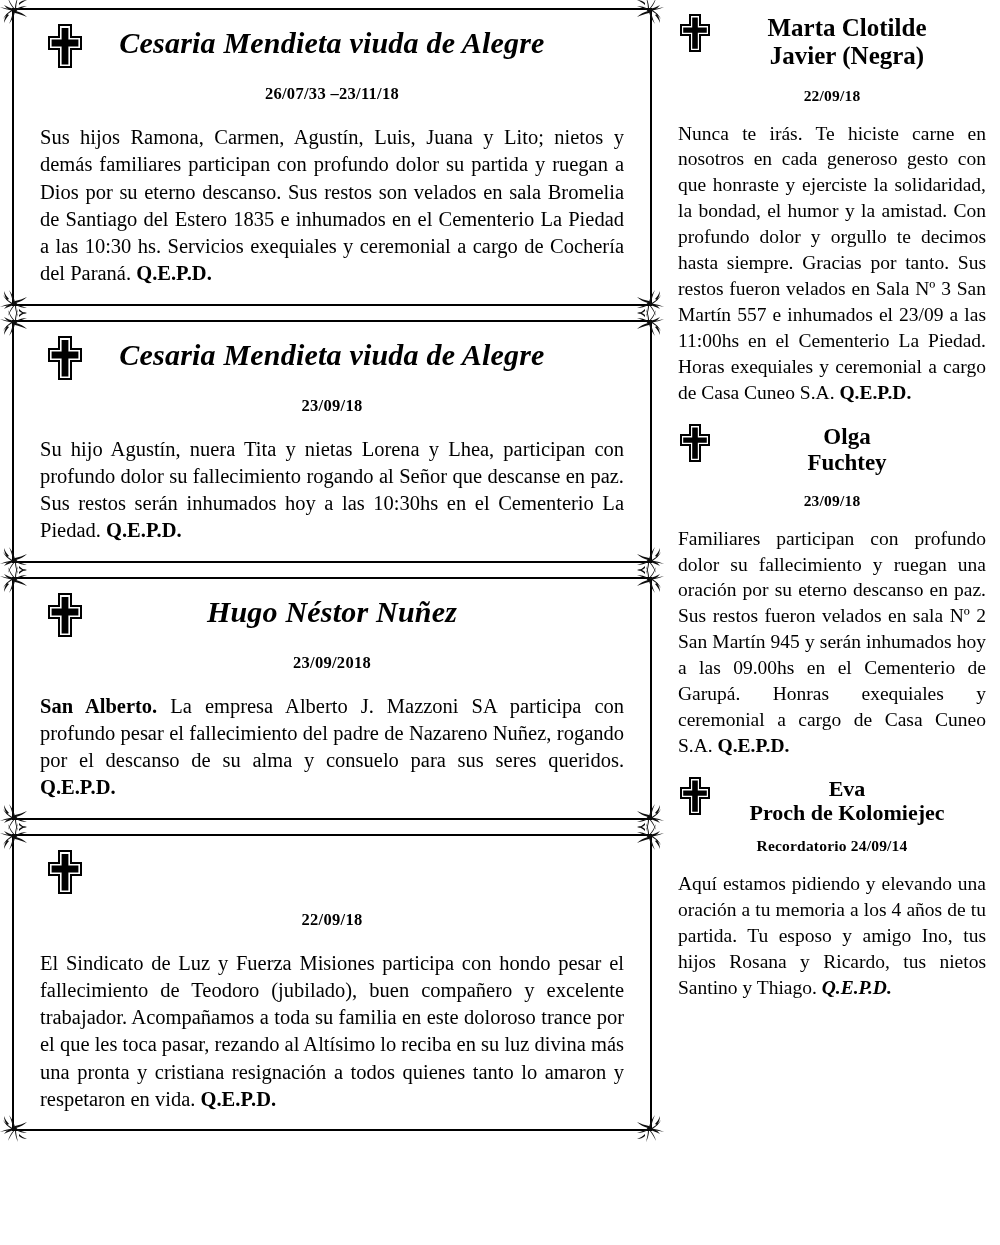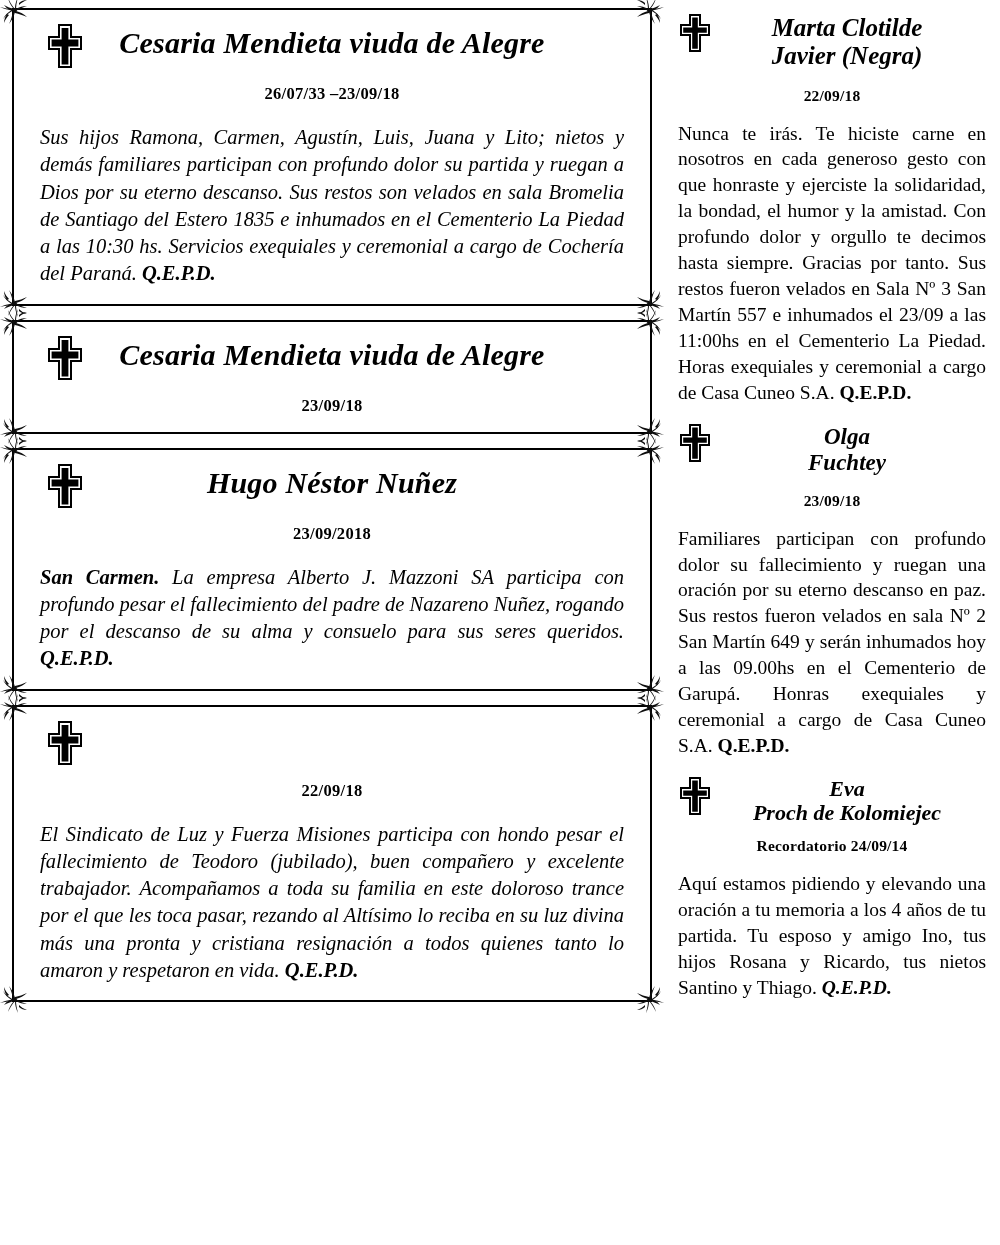--- a/index.html
+++ b/index.html
@@ -84,21 +84,20 @@
     letter-spacing: 0.3px;
     margin-top: 14px;
   }
   .body {
     margin-top: 20px;
     font-size: 20.5px;
     line-height: 1.33;
     text-align: justify;
     text-justify: inter-word;
     hyphens: auto;
-    font-style: italic;
   }
   .body b { font-weight: bold; }
 
   
   .col-right {
     width: 338px;
     flex: 0 0 338px;
     padding: 14px 14px 0 16px;
     box-sizing: border-box;
   }
@@ -113,21 +112,20 @@
     position: absolute;
     left: 2px;
     top: 0;
     width: 30px;
     height: 38px;
   }
   .r-cross svg { display: block; }
 
   .r-name {
     text-align: center;
-    font-style: italic;
     font-weight: bold;
     font-size: 25px;
     line-height: 1.13;
     padding-left: 30px;
   }
   .r-name.small { font-size: 23px; text-align: center; }
   .r-name.tiny  { font-size: 22px; line-height: 1.1; }
 
   .r-dateline {
     text-align: center;
@@ -207,21 +205,21 @@
 
       <div class="hdr">
         <span class="cross">
           <svg viewBox="0 0 34 44" width="34" height="44">
             <path d="M11 1 H23 V13 H33 V25 H23 V43 H11 V25 H1 V13 H11 Z" fill="#ffffff" stroke="#000000" stroke-width="2"></path>
             <path d="M13.6 4 H20.4 V15.6 H30.4 V22.4 H20.4 V40.4 H13.6 V22.4 H3.6 V15.6 H13.6 Z" fill="#000000"></path>
           </svg>
         </span>
         <div class="name">Cesaria Mendieta viuda de Alegre</div>
       </div>
-      <div class="dateline">26/07/33 –23/09/18</div>
+      <div class="dateline">26/07/33 –23/11/18</div>
       <div class="body"><span>Sus hijos Ramona, Carmen, Agustín, Luis, Juana y Lito; nietos y demás familiares participan con profundo dolor su partida y ruegan a Dios por su eterno descanso. Sus restos son velados en sala Bromelia de Santiago del Estero 1835 e inhumados en el Cementerio La Piedad a las 10:30 hs. Servicios exequiales y ceremonial a cargo de Cochería del Paraná. </span><b>Q.E.P.D.</b></div>
     </div>
 
     <div class="notice-box">
       <span class="orn tl">
         <svg viewBox="0 0 34 34">
             <g fill="#0d0d0d">
           <path d="M17 17 C13 16 9 14 6 10 C9 12 13 13 16 14 C13 11 11 7 10 3 C12 7 14 11 17 14 C17 10 18 6 20 2 C19 6 18 10 18 14 C21 12 25 11 29 11 C25 12 21 14 18 16 C22 17 26 19 29 22 C25 20 21 19 17 18 Z"></path>
           <path d="M16 15 C12 17 8 20 5 24 C7 20 10 17 14 15 C10 15 6 14 2 12 C6 13 11 14 15 14 Z"></path>
           <path d="M17 17 C16 21 14 25 11 29 C13 25 14 21 15 17 Z"></path>
@@ -271,20 +269,21 @@
       <div class="hdr">
         <span class="cross">
           <svg viewBox="0 0 34 44" width="34" height="44">
             <path d="M11 1 H23 V13 H33 V25 H23 V43 H11 V25 H1 V13 H11 Z" fill="#ffffff" stroke="#000000" stroke-width="2"></path>
             <path d="M13.6 4 H20.4 V15.6 H30.4 V22.4 H20.4 V40.4 H13.6 V22.4 H3.6 V15.6 H13.6 Z" fill="#000000"></path>
           </svg>
         </span>
         <div class="name">Cesaria Mendieta viuda de Alegre</div>
       </div>
       <div class="dateline">23/09/18</div>
+      <div class="body"><span>Su hijo Agustín, nuera Tita y nietas Lorena y Lhea, participan con profundo dolor su fallecimiento rogando al Señor que descanse en paz. Sus restos serán inhumados hoy a las 10:30hs en el Cementerio La Piedad. </span><b>Q.E.P.D.</b></div>
     </div>
 
     <div class="notice-box">
       <span class="orn tl">
         <svg viewBox="0 0 34 34">
             <g fill="#0d0d0d">
           <path d="M17 17 C13 16 9 14 6 10 C9 12 13 13 16 14 C13 11 11 7 10 3 C12 7 14 11 17 14 C17 10 18 6 20 2 C19 6 18 10 18 14 C21 12 25 11 29 11 C25 12 21 14 18 16 C22 17 26 19 29 22 C25 20 21 19 17 18 Z"></path>
           <path d="M16 15 C12 17 8 20 5 24 C7 20 10 17 14 15 C10 15 6 14 2 12 C6 13 11 14 15 14 Z"></path>
           <path d="M17 17 C16 21 14 25 11 29 C13 25 14 21 15 17 Z"></path>
           <circle cx="16.5" cy="15.5" r="2.1"></circle>
@@ -333,21 +332,21 @@
       <div class="hdr">
         <span class="cross">
           <svg viewBox="0 0 34 44" width="34" height="44">
             <path d="M11 1 H23 V13 H33 V25 H23 V43 H11 V25 H1 V13 H11 Z" fill="#ffffff" stroke="#000000" stroke-width="2"></path>
             <path d="M13.6 4 H20.4 V15.6 H30.4 V22.4 H20.4 V40.4 H13.6 V22.4 H3.6 V15.6 H13.6 Z" fill="#000000"></path>
           </svg>
         </span>
         <div class="name">Hugo Néstor Nuñez</div>
       </div>
       <div class="dateline">23/09/2018</div>
-      <div class="body"><b>San Carmen.</b><span> La empresa Alberto J. Mazzoni SA participa con profundo pesar el fallecimiento del padre de Nazareno Nuñez, rogando por el descanso de su alma y consuelo para sus seres queridos. </span><b>Q.E.P.D.</b></div>
+      <div class="body"><b>San Alberto.</b><span> La empresa Alberto J. Mazzoni SA participa con profundo pesar el fallecimiento del padre de Nazareno Nuñez, rogando por el descanso de su alma y consuelo para sus seres queridos. </span><b>Q.E.P.D.</b></div>
     </div>
 
     <div class="notice-box last">
       <span class="orn tl">
         <svg viewBox="0 0 34 34">
             <g fill="#0d0d0d">
           <path d="M17 17 C13 16 9 14 6 10 C9 12 13 13 16 14 C13 11 11 7 10 3 C12 7 14 11 17 14 C17 10 18 6 20 2 C19 6 18 10 18 14 C21 12 25 11 29 11 C25 12 21 14 18 16 C22 17 26 19 29 22 C25 20 21 19 17 18 Z"></path>
           <path d="M16 15 C12 17 8 20 5 24 C7 20 10 17 14 15 C10 15 6 14 2 12 C6 13 11 14 15 14 Z"></path>
           <path d="M17 17 C16 21 14 25 11 29 C13 25 14 21 15 17 Z"></path>
           <circle cx="16.5" cy="15.5" r="2.1"></circle>
@@ -433,21 +432,21 @@
             <path d="M10 1 H20 V11 H29 V21 H20 V37 H10 V21 H1 V11 H10 Z" fill="#ffffff" stroke="#000000" stroke-width="2"></path>
             <path d="M12.2 3.4 H17.8 V13.4 H26.8 V18.8 H17.8 V34.8 H12.2 V18.8 H3.2 V13.4 H12.2 Z" fill="#000000"></path>
           </svg>
         </span>
         <div class="r-name small">
           <div>Olga</div>
           <div>Fuchtey</div>
         </div>
       </div>
       <div class="r-dateline">23/09/18</div>
-      <div class="r-body"><span>Familiares participan con profundo dolor su fallecimiento y ruegan una oración por su eterno descanso en paz. Sus restos fueron velados en sala Nº 2 San Martín 649 y serán inhumados hoy a las 09.00hs en el Cementerio de Garupá. Honras exequiales y ceremonial a cargo de Casa Cuneo S.A. </span><b>Q.E.P.D.</b></div>
+      <div class="r-body"><span>Familiares participan con profundo dolor su fallecimiento y ruegan una oración por su eterno descanso en paz. Sus restos fueron velados en sala Nº 2 San Martín 945 y serán inhumados hoy a las 09.00hs en el Cementerio de Garupá. Honras exequiales y ceremonial a cargo de Casa Cuneo S.A. </span><b>Q.E.P.D.</b></div>
     </div>
 
     <div class="r-notice tight">
       <div class="r-hdr">
         <span class="r-cross">
           <svg viewBox="0 0 30 38" width="30" height="38">
             <path d="M10 1 H20 V11 H29 V21 H20 V37 H10 V21 H1 V11 H10 Z" fill="#ffffff" stroke="#000000" stroke-width="2"></path>
             <path d="M12.2 3.4 H17.8 V13.4 H26.8 V18.8 H17.8 V34.8 H12.2 V18.8 H3.2 V13.4 H12.2 Z" fill="#000000"></path>
           </svg>
         </span>

